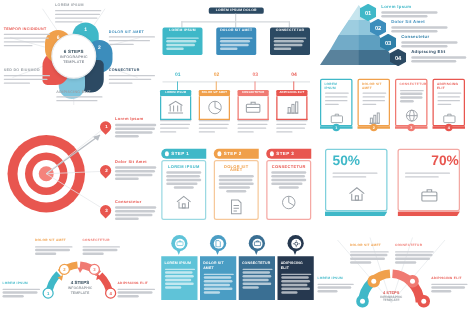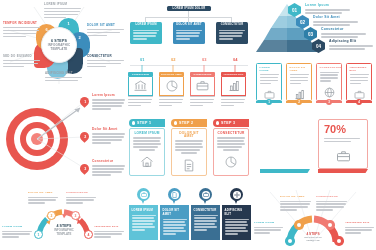--- a/index.html
+++ b/index.html
@@ -538,24 +538,36 @@
         <div class="ln" style="width:88%"></div>
     <div class="ln" style="width:60%;margin:0 auto 1.6px"></div>
     <svg width="12" height="12" viewBox="0 0 24 24" style="margin:5px auto 0;display:block" fill="none" stroke="#9aa0a6" stroke-width="1.5">
       <circle cx="12" cy="12" r="10"></circle>
           <path d="M12,12 L12,2 M12,12 L20.5,17"></path>
     </svg>
   </div>
 </div>
 
 <div class="panel" id="p8">
+  <div class="pcard" style="left:8px;top:4px;border-color:#7FD0DC;">
+    <div class="pct" style="color:#3FB8C8;">50%</div>
+    <div style="margin-top:3px">
+      <div class="ln" style="width:94%"></div>
+          <div class="ln" style="width:70%"></div>
+    </div>
+    <svg width="15" height="13" viewBox="0 0 24 22" style="margin:7px auto 0;display:block" fill="none" stroke="#9aa0a6" stroke-width="1.5">
+      <path d="M2,10 L12,2 L22,10"></path>
+          <path d="M5,10 L5,19 L19,19 L19,10"></path>
+          <rect x="10" y="13" width="4" height="6"></rect>
+    </svg>
+  </div>
   <div class="ptail" style="left:8px;top:54px;width:50px;background:#3FB8C8;clip-path:polygon(0 0,100% 0,95% 100%,0 100%);"></div>
 
   <div class="pcard" style="left:66px;top:4px;border-color:#F3A8A3;">
-    <div class="pct" style="color:#E8564F;">70%</div>
+    <div class="pct" style="color:#E8564F;margin-left:21px;">70%</div>
     <div style="margin-top:3px">
       <div class="ln" style="width:94%"></div>
           <div class="ln" style="width:70%"></div>
     </div>
     <svg width="15" height="12" viewBox="0 0 24 20" style="margin:8px auto 0;display:block" fill="none" stroke="#9aa0a6" stroke-width="1.5">
       <rect x="2" y="6" width="20" height="12" rx="1.5"></rect>
           <path d="M9,6 L9,3 L15,3 L15,6"></path>
           <path d="M2,11 L22,11"></path>
     </svg>
   </div>

